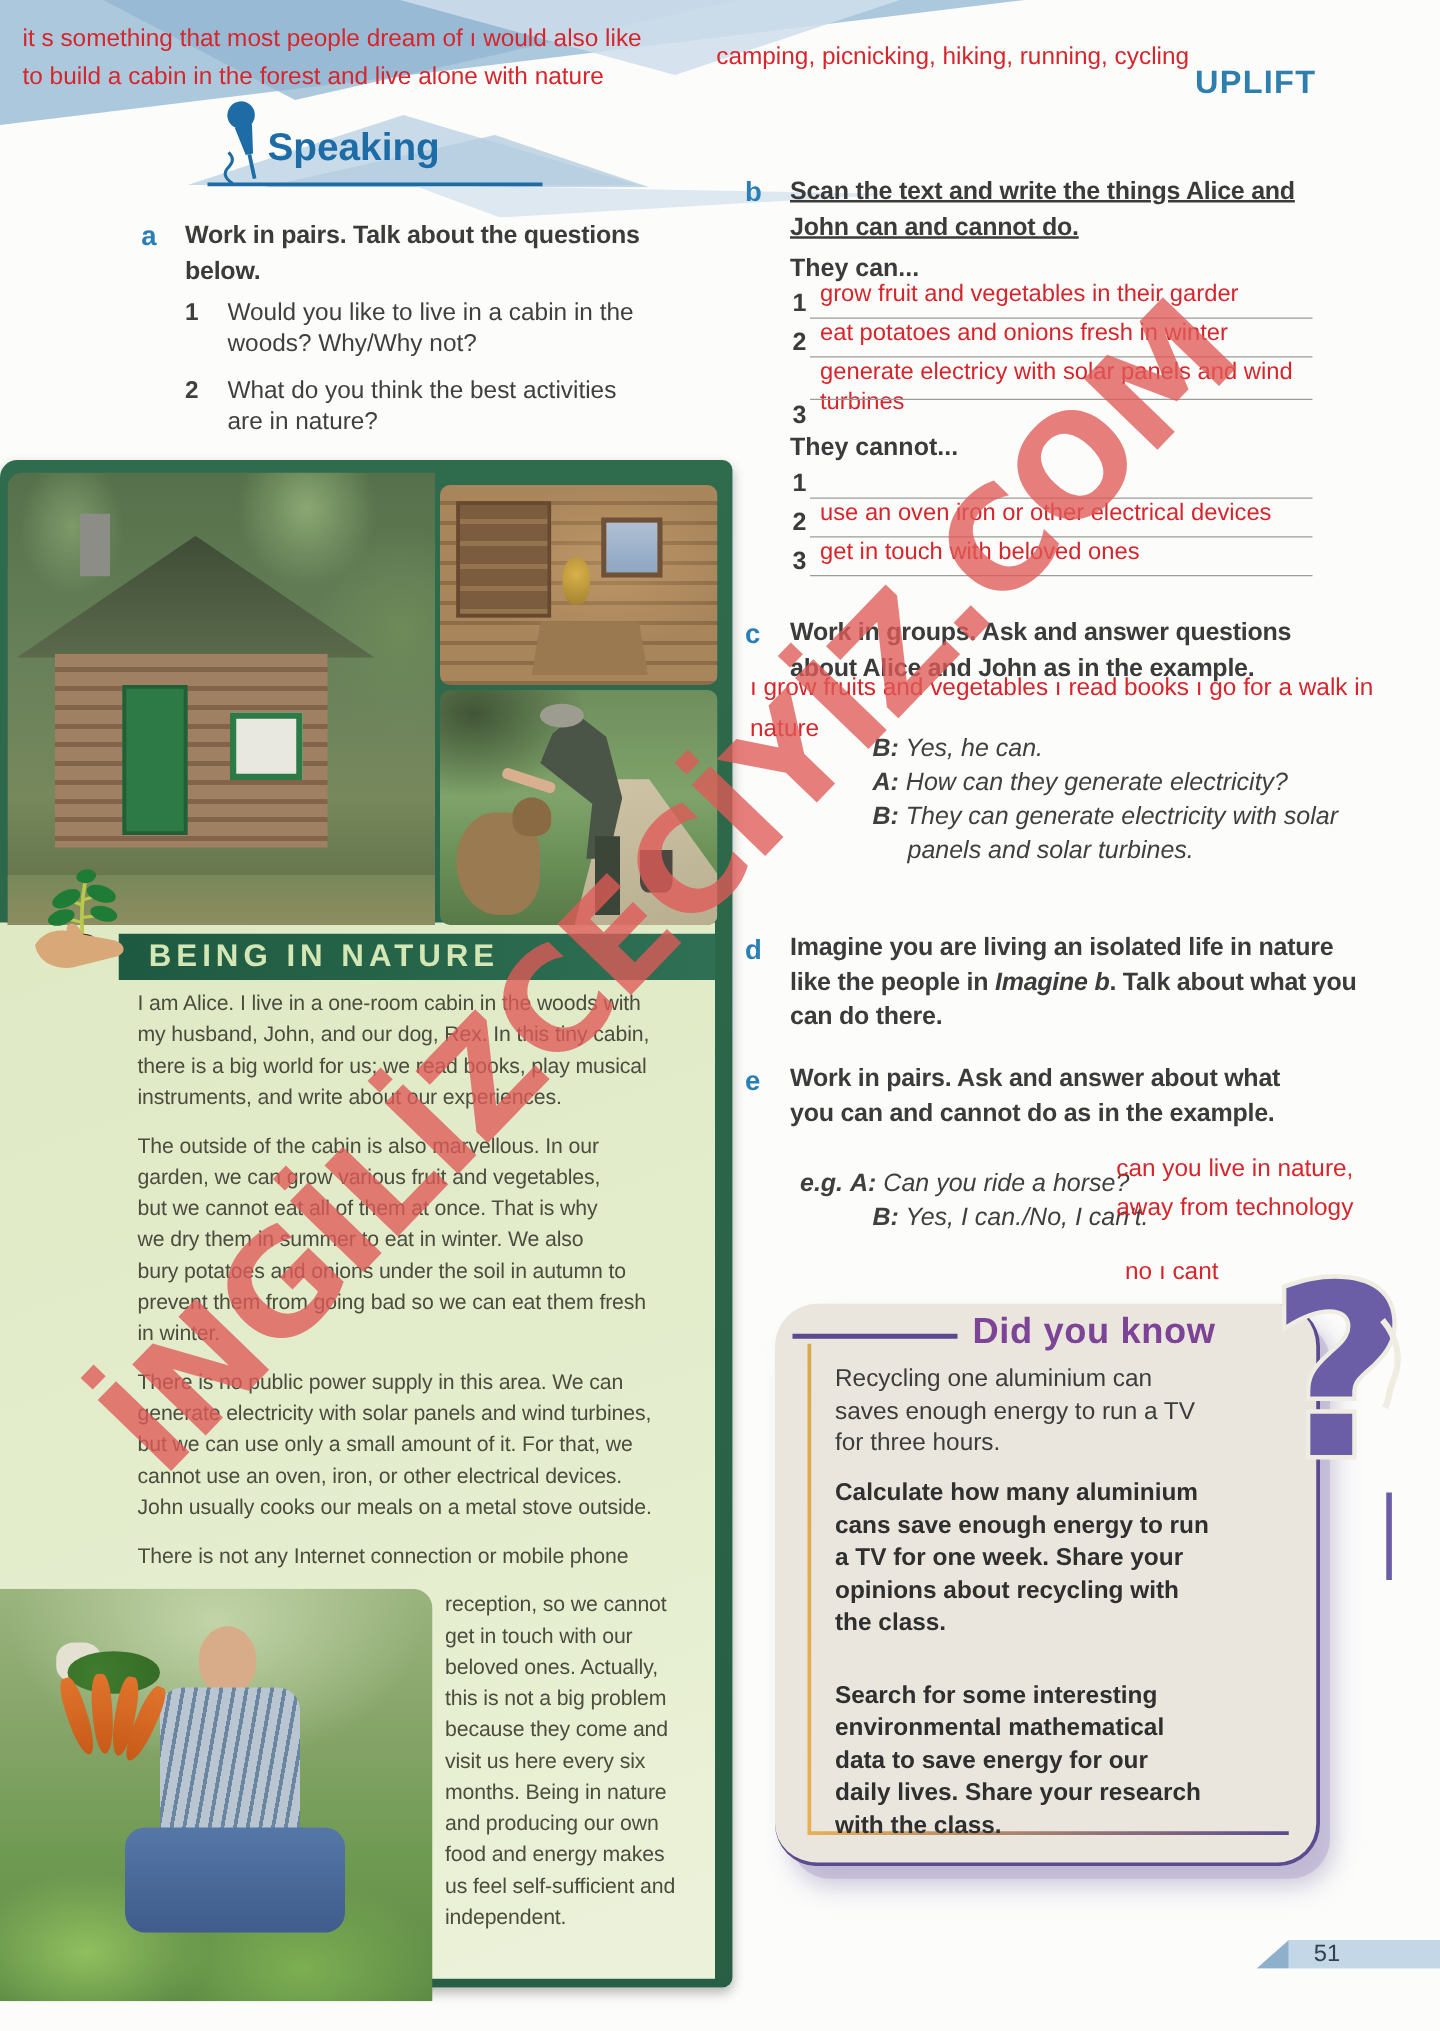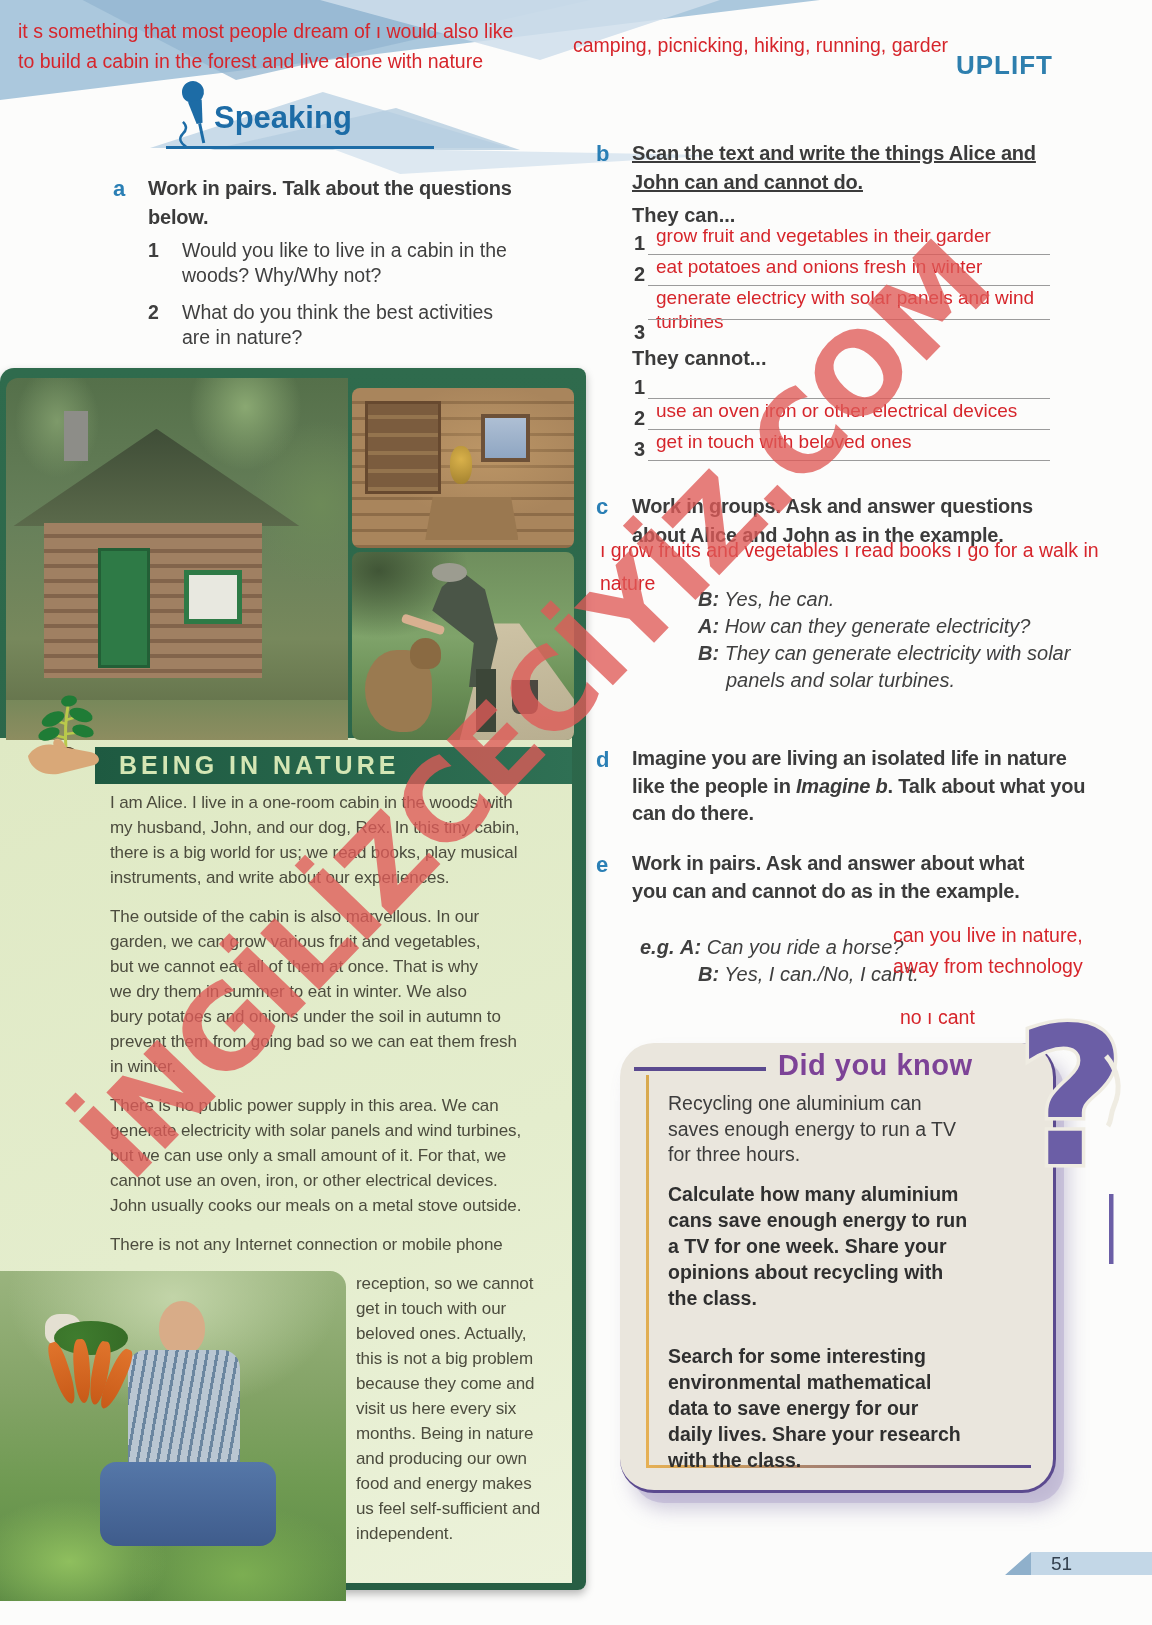--- a/index.html
+++ b/index.html
@@ -172,21 +172,21 @@
 </head>
 <body>
 
 <div class="page">
 
   <div class="abs deco1"></div>
   <div class="abs deco2"></div>
   <div class="abs deco3"></div>
 
   <div class="abs redink hw-top-left">it s something that most people dream of ı would also like<br>to build a cabin in the forest and live alone with nature</div>
-  <div class="abs redink hw-top-right">camping, picnicking, hiking, running, garder</div>
+  <div class="abs redink hw-top-right">camping, picnicking, hiking, running, cycling</div>
   <div class="abs brand">UPLIFT</div>
 
   <div class="abs sp-tri1"></div>
   <div class="abs sp-tri2"></div>
   <div class="abs sp-tri3"></div>
   <div class="abs sp-line"></div>
   <div class="abs sp-mic">
     <svg width="56" height="68" viewBox="0 0 56 68">
       <circle cx="30" cy="12" r="11" fill="#1d6ca6"></circle>
       <path d="M23 21 L37 21 L33 44 L27 44 Z" fill="#1d6ca6"></path>

